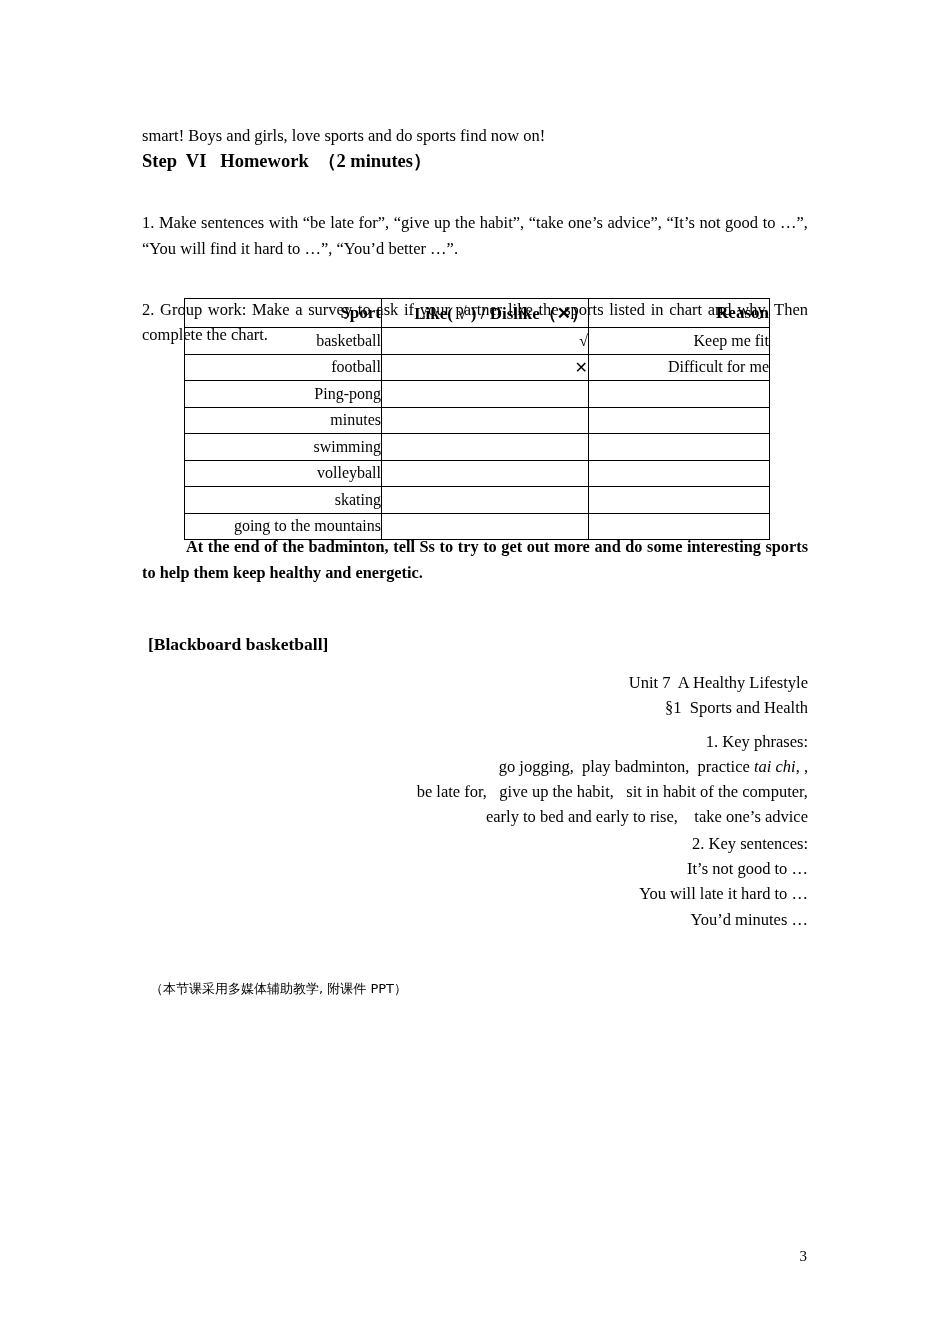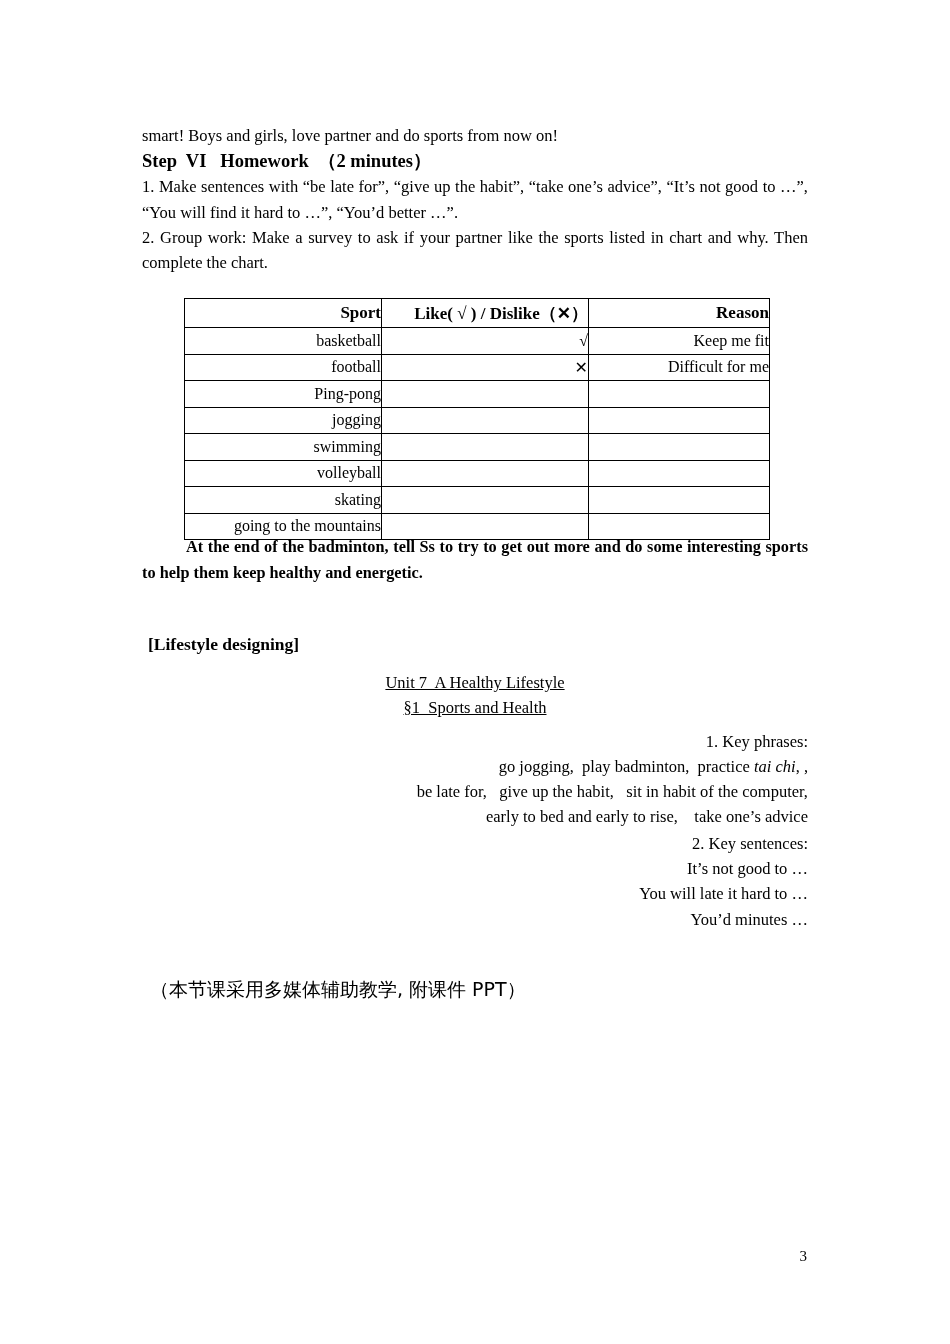--- a/index.html
+++ b/index.html
@@ -27,20 +27,21 @@
   .para {
     font-size: 16.5px;
     line-height: 25.3px;
     text-align: justify;
     margin: 0;
     white-space: pre-wrap;
   }
   .para-justify {
     text-align: justify;
     text-justify: inter-word;
+    margin-top: 36px;
   }
   .line-plain {
     font-size: 16.5px;
     line-height: 25.3px;
     margin: 0;
     white-space: pre-wrap;
     text-align: right;
   }
   .heading-step {
     font-size: 18.5px;
@@ -66,28 +67,27 @@
     font-weight: bold;
     line-height: 25px;
     margin: 0;
     padding-left: 6px;
     white-space: pre;
   }
   .centered {
     font-size: 16.5px;
     line-height: 25.3px;
     margin: 0;
-    text-align: center;
-    white-space: pre;
-    text-decoration: underline;
+    text-align: right;
+    white-space: pre;
   }
   .indent1 { padding-left: 6px; }
   .indent2 { padding-left: 22px; }
   .chinese {
-    font-size: 19px;
+    font-size: 13px;
     line-height: 26px;
     margin: 0;
     padding-left: 8px;
     font-family: "DejaVu Sans", "Liberation Sans", sans-serif;
     white-space: pre;
   }
   .italic { font-style: italic; }
 
   
   .survey-table-wrap {
@@ -131,21 +131,21 @@
   .mark { font-size: 15px; }
   .spacer-block { height: 36px; }
 </style>
 </head>
 <body>
 
 <div id="page">
 
   <div class="content">
 
-    <p class="para">smart! Boys and girls, love partner and do sports from now on!</p>
+    <p class="para">smart! Boys and girls, love sports and do sports find now on!</p>
 
     <p class="heading-step">Step  VI   Homework  （2 minutes）</p>
 
     <p class="para para-justify">1. Make sentences with “be late for”, “give up the habit”, “take one’s advice”, “It’s not good to …”, “You will find it hard to …”, “You’d better …”.</p>
 
     <p class="para para-justify">2. Group work: Make a survey to ask if your partner like the sports listed in chart and why. Then complete the chart.</p>
 
   </div>
 
   <div class="survey-table-wrap">
@@ -172,21 +172,21 @@
           <td>football</td>
           <td class="mark">✕</td>
           <td>Difficult for me</td>
         </tr>
         <tr>
           <td>Ping-pong</td>
           <td class="mark"></td>
           <td></td>
         </tr>
         <tr>
-          <td>jogging</td>
+          <td>minutes</td>
           <td class="mark"></td>
           <td></td>
         </tr>
         <tr>
           <td>swimming</td>
           <td class="mark"></td>
           <td></td>
         </tr>
         <tr>
           <td>volleyball</td>
@@ -206,21 +206,21 @@
       </tbody>
     </table>
   </div>
 
   <div style="position:absolute; left:142px; top:534px; width:666px;">
     <p class="bold-para"><span class="indent"></span><span>At the end of the badminton, tell Ss to try to get out more and do some interesting sports to help them keep healthy and energetic.</span></p>
   </div>
 
   <div style="position:absolute; left:142px; top:632px; width:666px;">
 
-    <p class="heading-bb">[Lifestyle designing]</p>
+    <p class="heading-bb">[Blackboard basketball]</p>
 
     <div class="spacer-block" style="height:13px;"></div>
 
     <p class="centered">Unit 7  A Healthy Lifestyle</p>
     <p class="centered">§1  Sports and Health</p>
 
     <div style="height:8px;"></div>
 
     <p class="line-plain">1. Key phrases:</p>
     <p class="line-plain indent1"><span>go jogging,  play badminton,  practice </span><span class="italic">tai chi</span><span>, ,</span></p>

